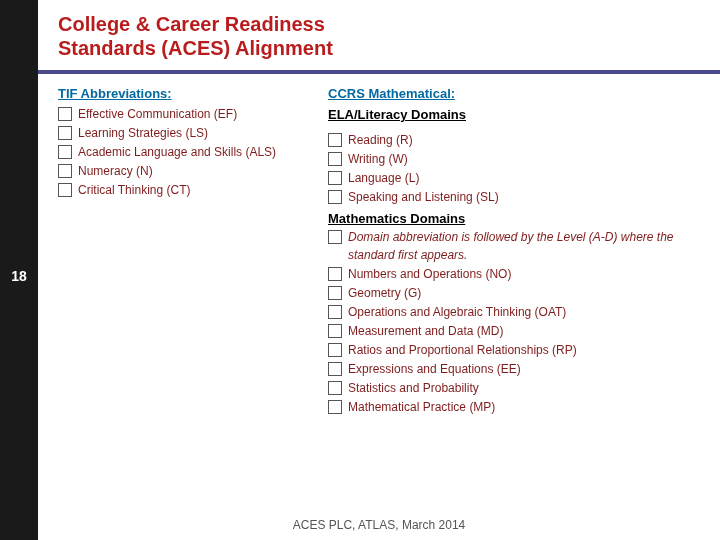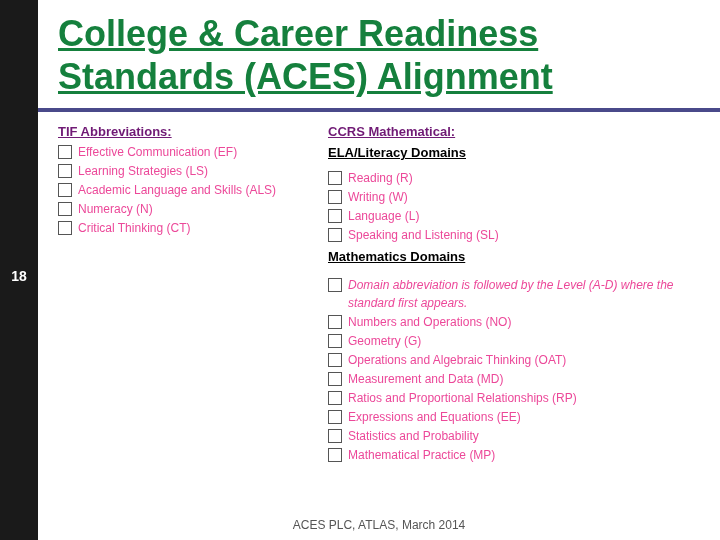--- a/index.html
+++ b/index.html
@@ -30,25 +30,24 @@
     .content {
       flex: 1;
       display: flex;
       flex-direction: column;
       padding: 0;
     }
     .title-section {
       padding: 12px 20px 6px 20px;
     }
     .title-text {
-      font-size: 36px;
-      font-weight: bold;
-      color: #15803d;
+      font-size: 20px;
+      font-weight: bold;
+      color: #b91c1c;
       line-height: 1.2;
-      text-decoration: underline;
     }
     .divider {
       height: 4px;
       background: #4a4a8a;
       margin: 4px 0 8px 0;
     }
     .body-section {
       display: flex;
       flex-direction: row;
       padding: 4px 20px 0 20px;
@@ -60,28 +59,28 @@
       flex-shrink: 0;
     }
     .right-col {
       flex: 1;
     }
     .section-title {
       font-size: 13px;
       font-weight: bold;
       text-decoration: underline;
       margin-bottom: 4px;
-      color: #701a75;
+      color: #0369a1;
     }
     .list-item {
       display: flex;
       align-items: flex-start;
       font-size: 12px;
       line-height: 1.5;
-      color: #ec4899;
+      color: #7f1d1d;
       margin-bottom: 1px;
     }
     .bullet {
       display: inline-block;
       width: 14px;
       height: 14px;
       border: 1px solid #555;
       margin-right: 6px;
       margin-top: 2px;
       flex-shrink: 0;
@@ -92,21 +91,21 @@
       text-decoration: underline;
       margin-top: 6px;
       margin-bottom: 9px;
       color: #000;
     }
     .domain-heading {
       font-size: 13px;
       font-weight: bold;
       text-decoration: underline;
       margin-top: 5px;
-      margin-bottom: 12px;
+      margin-bottom: 2px;
       color: #000;
     }
     .italic-item {
       font-style: italic;
       font-size: 12px;
     }
     .footer {
       text-align: center;
       font-size: 12px;
       color: #555;

